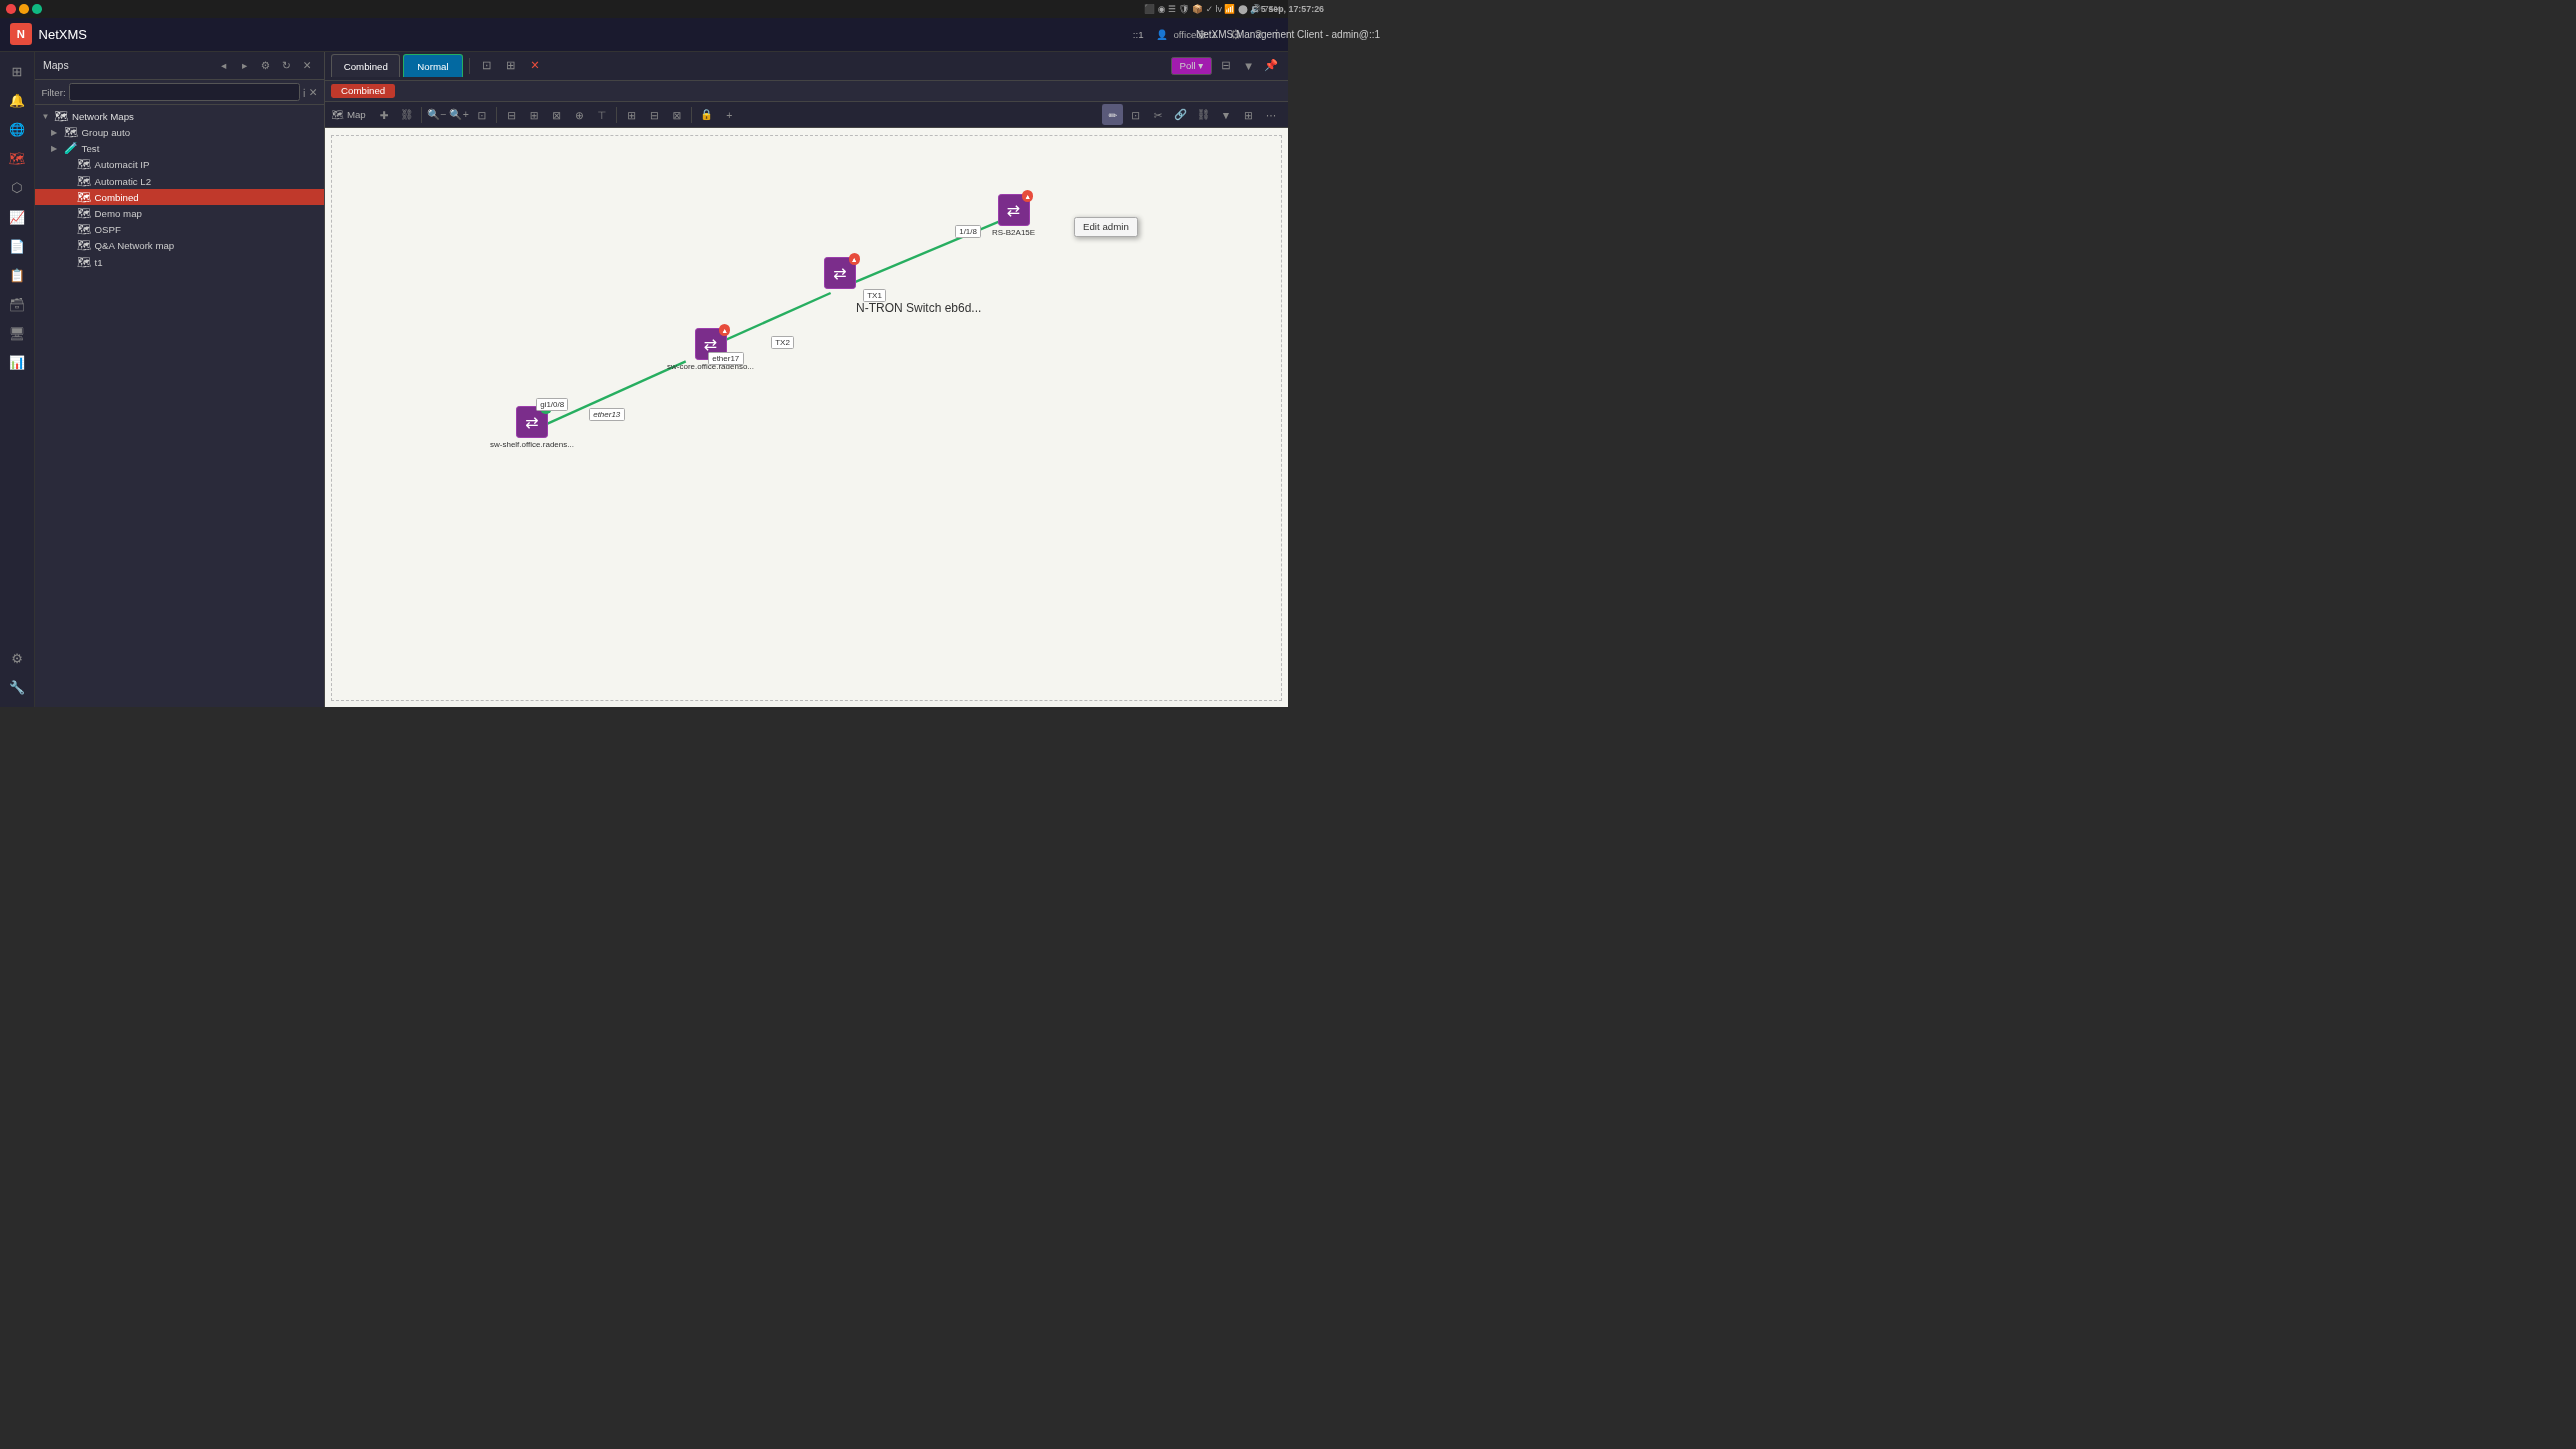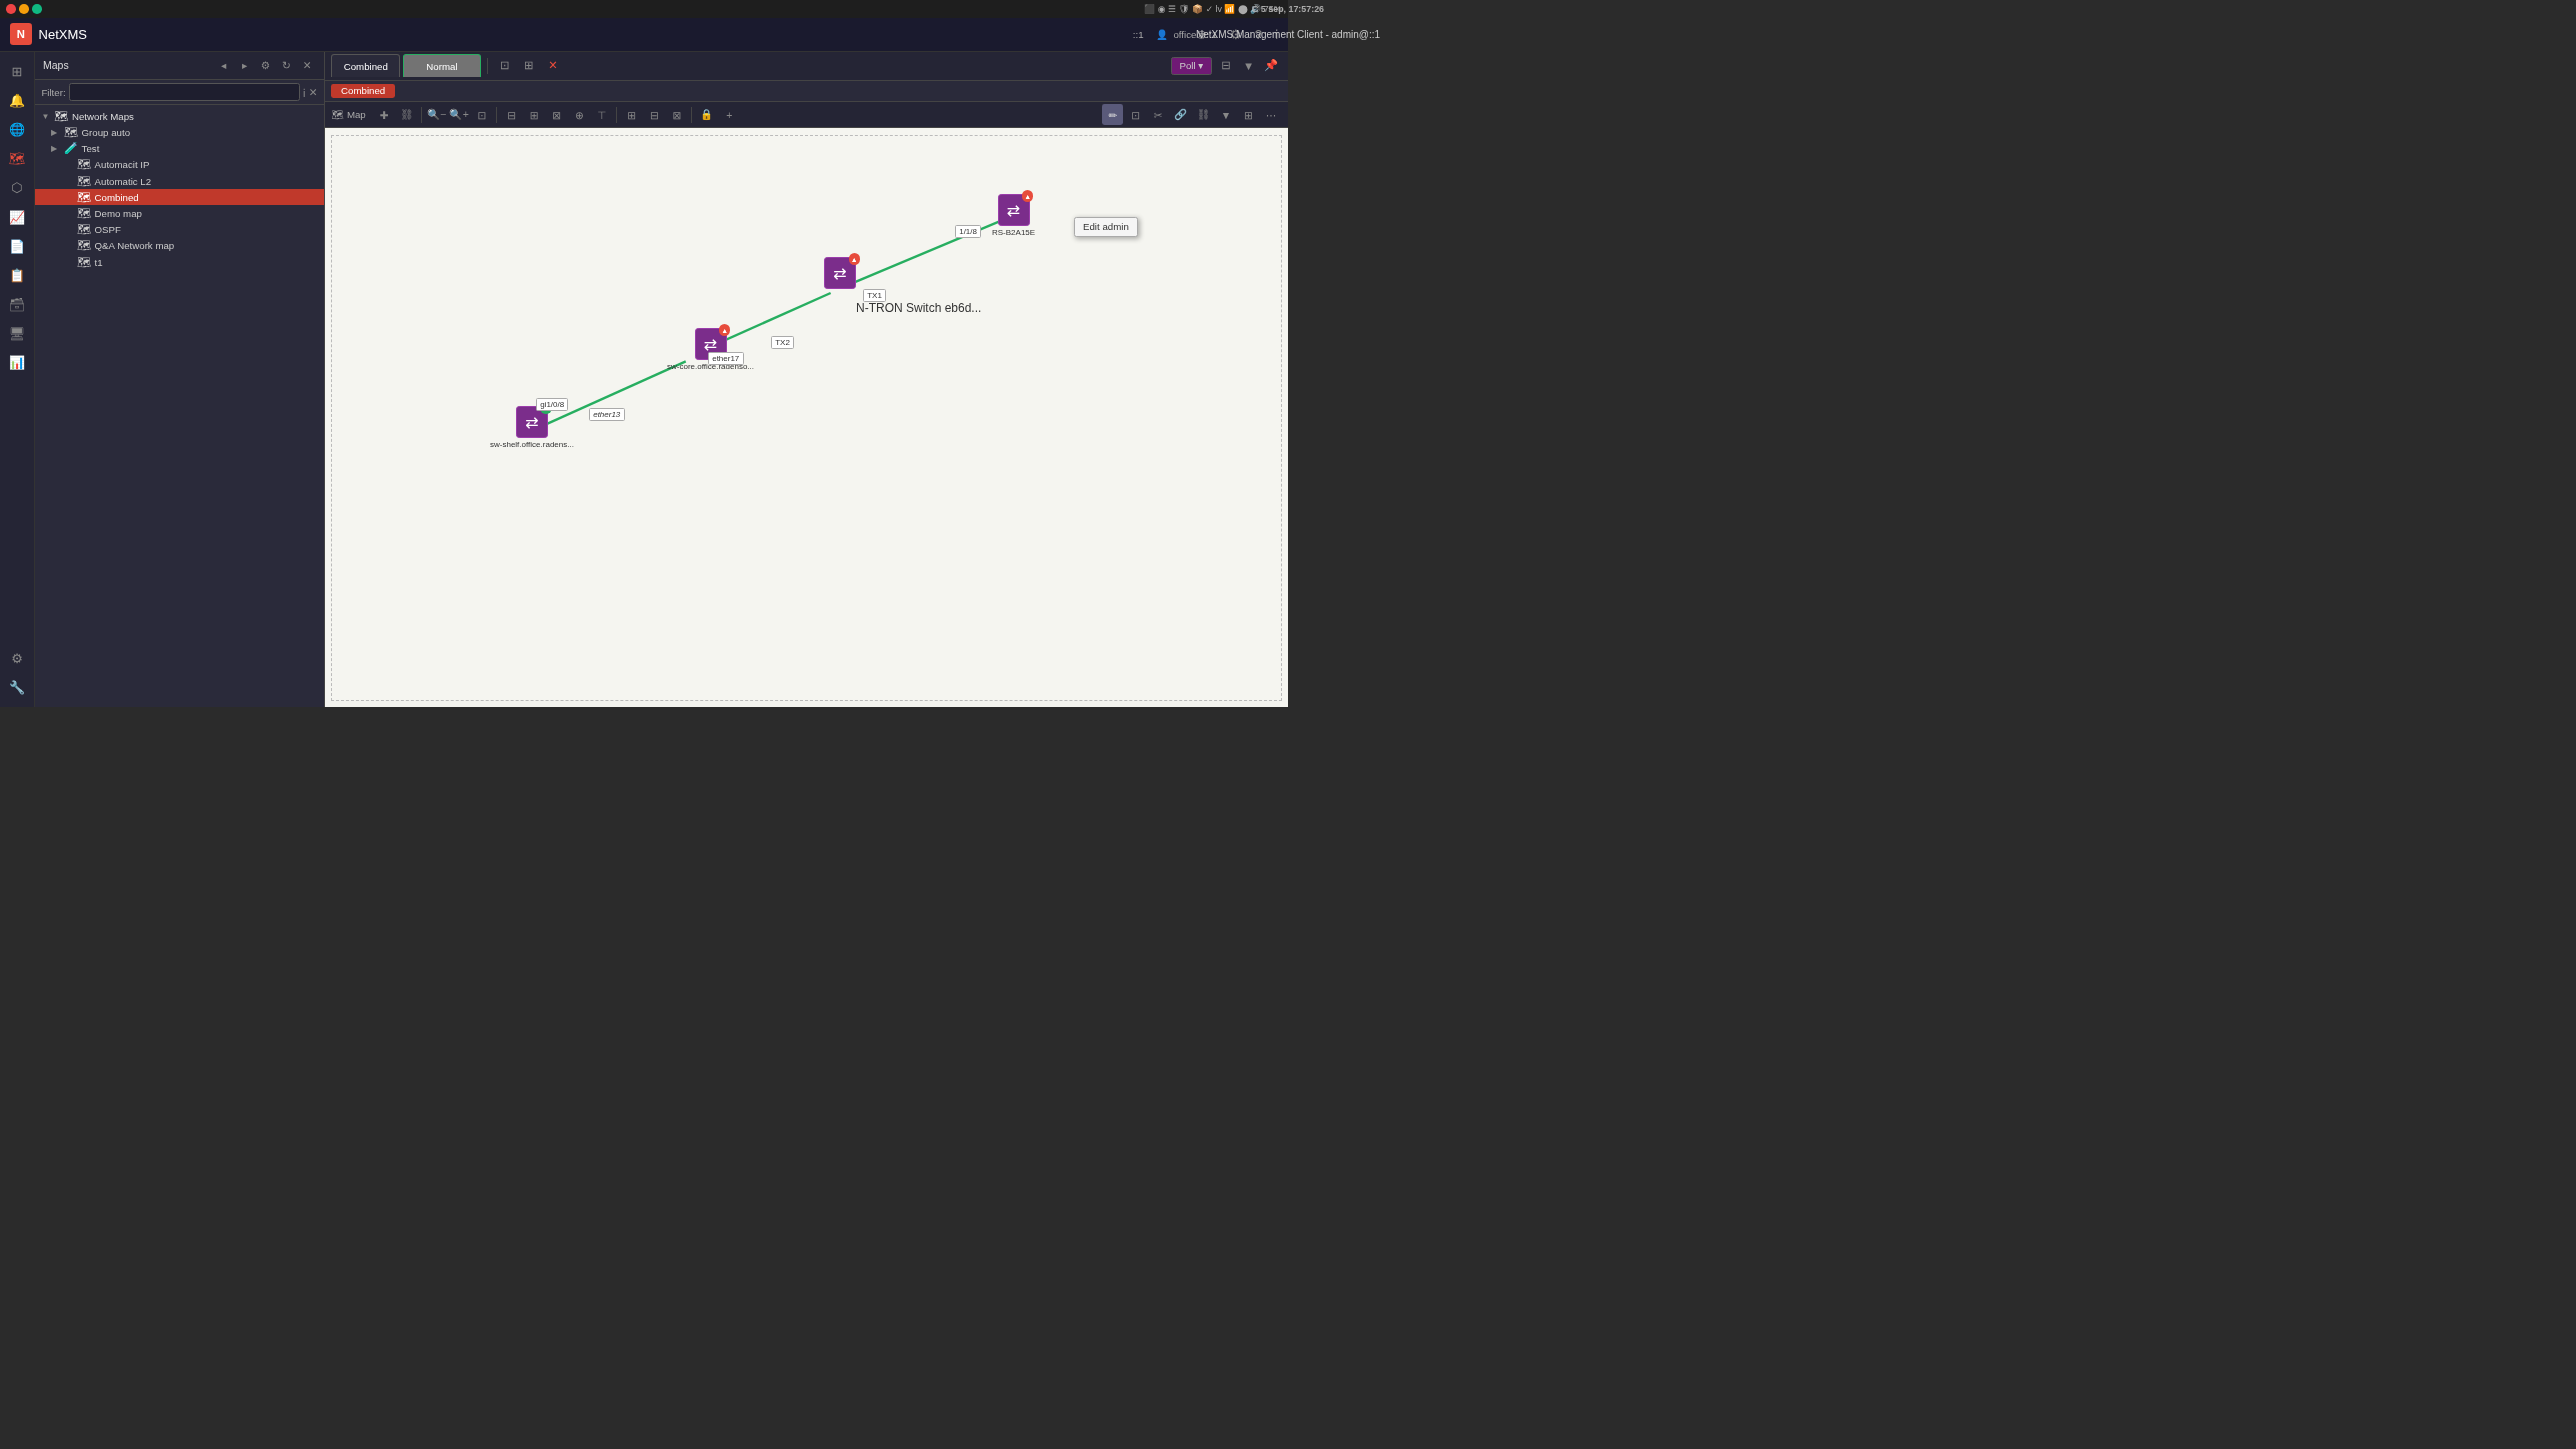--- a/index.html
+++ b/index.html
@@ -153,32 +153,32 @@
       align-items: center;
       border-radius: 3.2px 3.2px 0 0;
       cursor: pointer;
       font-size: 9.7px;
       color: #aaa;
       background: #1e1e2e;
       border: 0.8px solid #444;
       border-bottom: none;
     }
     .tab.active { background: #2a2a3a; color: white; border-color: #555; }
-    .tab.normal-tab { background: #737373; color: white; border-color: #27ae60; font-weight: 500; padding: 0 22px; }
+    .tab.normal-tab { background: #0369a1; color: white; border-color: #27ae60; font-weight: 500; padding: 0 13px; }
     .tab-sep { width: 0.8px; height: 16px; background: #444; margin: 0 3.2px; }
     .tab-action-btn {
       width: 21px; height: 21px;
       display: flex; align-items: center; justify-content: center;
       border-radius: 2.4px; cursor: pointer; color: #888; font-size: 11.3px;
       background: transparent; border: none;
     }
     .tab-action-btn.red { color: #e74c3c; }
     .poll-btn {
       display: flex; align-items: center; gap: 2.4px;
-      padding: 2.4px 8px; background: #701a75; border: 0.8px solid #555;
+      padding: 2.4px 8px; background: #a21caf; border: 0.8px solid #555;
       border-radius: 2.4px; cursor: pointer; color: #ccc; font-size: 9.7px;
     }
 
     
     .map-toolbar {
       height: 26px;
       background: #252535;
       display: flex;
       align-items: center;
       padding: 0 6.4px;

